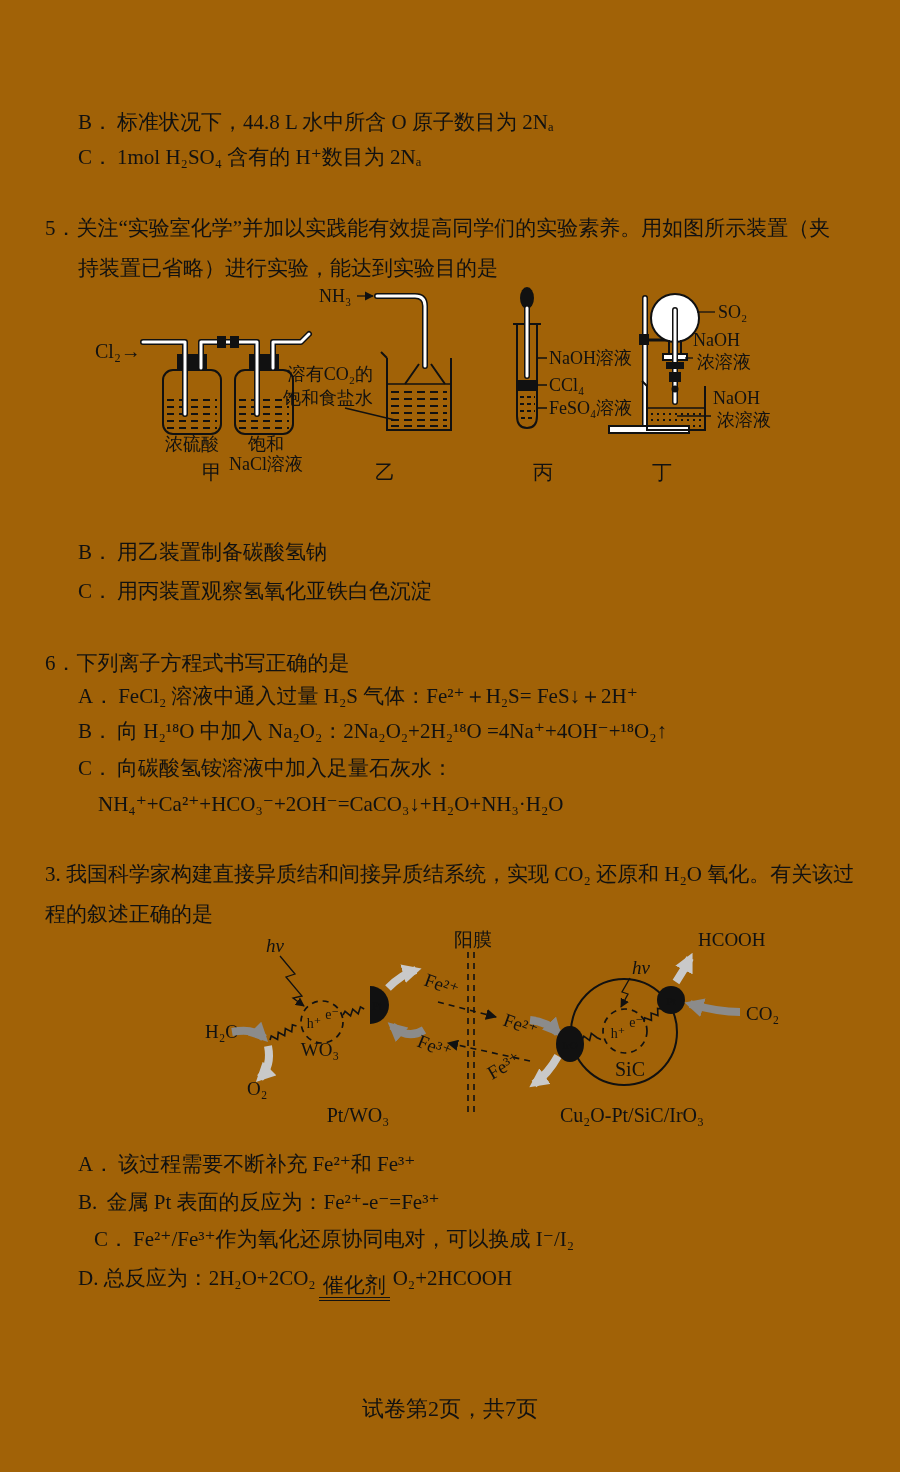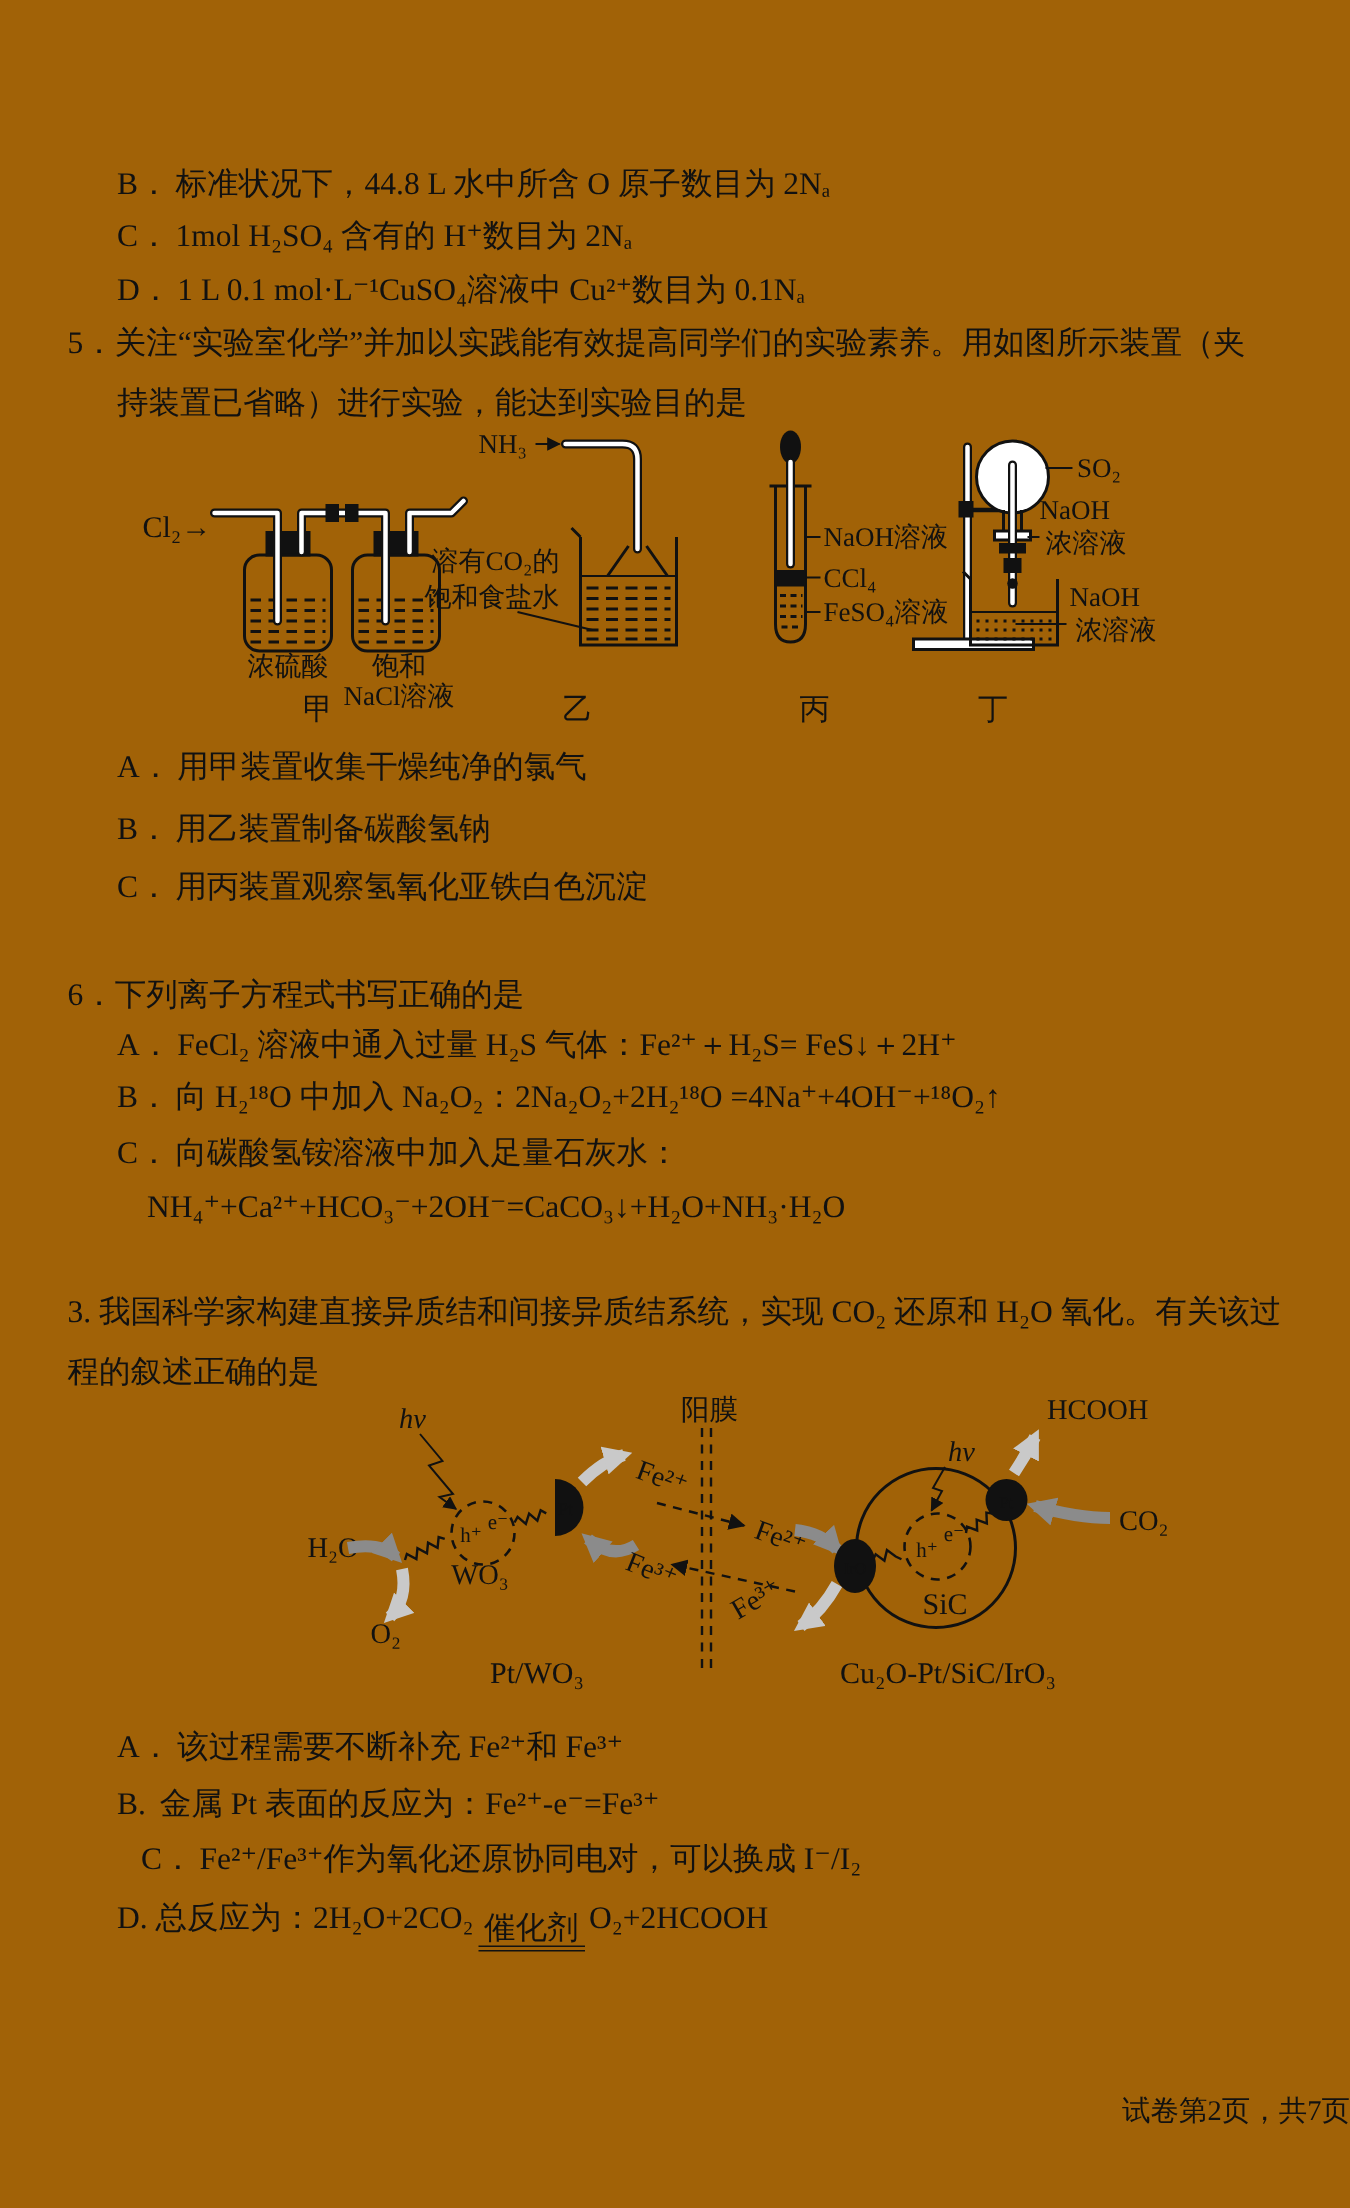--- a/index.html
+++ b/index.html
@@ -2,21 +2,21 @@
 <html><head>
 <meta charset="utf-8">
 <style>
   html,body{margin:0;padding:0;background:#e8e8e8;}
   .page{position:relative;width:900px;height:1472px;background:#a16207;margin:0 auto;overflow:hidden;
         font-family:"Liberation Serif","DejaVu Serif",serif;color:#111;}
   .ln{position:absolute;white-space:nowrap;font-size:21px;line-height:26px;}
   .ln .lbl{margin-right:4px;}
   .cat{display:inline-block;text-align:center;font-size:21px;border-bottom:4px double #111;
        padding:0 4px 1px 4px;margin:10px 3px;vertical-align:-7px;line-height:22px;}
-  .footer{position:absolute;left:0;top:1394px;width:100%;text-align:right;font-size:19px;}
+  .footer{position:absolute;left:0;top:1394px;width:100%;text-align:center;font-size:22px;}
   svg{position:absolute;overflow:visible;}
   svg text{font-family:"Liberation Serif","DejaVu Serif",serif;fill:#111;}
   .tubeO{stroke:#111;stroke-width:6;fill:none;stroke-linecap:round;stroke-linejoin:round;}
   .tubeI{stroke:#fff;stroke-width:3;fill:none;stroke-linecap:round;stroke-linejoin:round;}
   .glass{stroke:#111;stroke-width:2;fill:none;}
   .glassW{stroke:#111;stroke-width:2;fill:#fff;}
   .dash{stroke:#111;stroke-width:2;fill:none;}
   .thin{stroke:#111;stroke-width:1.3;fill:none;}
   .zig{stroke:#111;stroke-width:1.6;fill:none;}
   .dcirc{stroke:#111;stroke-width:1.7;fill:none;stroke-dasharray:6 5;}
@@ -25,21 +25,20 @@
   .aD{stroke:#8b8b8b;stroke-width:8;fill:none;}
   .blk{fill:#111;stroke:none;}
 </style>
 </head>
 <body>
 
 <div class="page">
 
   <div class="ln" style="left:78px;top:109px"><span class="lbl">B．</span><span>标准状况下，44.8 L 水中所含 O 原子数目为 2Nₐ</span></div>
   <div class="ln" style="left:78px;top:144px"><span class="lbl">C．</span><span>1mol H₂SO₄ 含有的 H⁺数目为 2Nₐ</span></div>
-  <div class="ln" style="left:78px;top:180px"><span class="lbl">D．</span><span>1 L 0.1 mol·L⁻¹CuSO₄溶液中 Cu²⁺数目为 0.1Nₐ</span></div>
 
   <div class="ln" style="left:45px;top:215px">5．关注“实验室化学”并加以实践能有效提高同学们的实验素养。用如图所示装置（夹</div>
   <div class="ln" style="left:78px;top:255px">持装置已省略）进行实验，能达到实验目的是</div>
 
   <svg style="left:85px;top:280px" width="720" height="200" viewBox="0 0 720 200">
     <defs>
       <marker id="mA" viewBox="0 0 10 10" refX="9" refY="5" markerWidth="7" markerHeight="7" orient="auto">
           <path d="M0,0 L10,5 L0,10 z" fill="#111"></path>
         </marker>
     </defs>
@@ -130,21 +129,20 @@
       <g>
         <path d="M566,134 H616 M566,140 H616 M566,146 H616" class="dash" stroke-dasharray="2 4" stroke-width="2"></path>
       </g>
       <line x1="592" y1="136" x2="626" y2="136" class="thin"></line>
       <text x="628" y="124" font-size="18">NaOH</text>
       <text x="632" y="146" font-size="18">浓溶液</text>
       <text x="577" y="199" font-size="20" text-anchor="middle">丁</text>
     </g>
   </svg>
 
-  <div class="ln" style="left:78px;top:498px"><span class="lbl">A．</span><span>用甲装置收集干燥纯净的氯气</span></div>
   <div class="ln" style="left:78px;top:539px"><span class="lbl">B．</span><span>用乙装置制备碳酸氢钠</span></div>
   <div class="ln" style="left:78px;top:578px"><span class="lbl">C．</span><span>用丙装置观察氢氧化亚铁白色沉淀</span></div>
 
   <div class="ln" style="left:45px;top:650px">6．下列离子方程式书写正确的是</div>
   <div class="ln" style="left:78px;top:683px"><span class="lbl">A．</span><span>FeCl₂ 溶液中通入过量 H₂S 气体：Fe²⁺＋H₂S= FeS↓＋2H⁺</span></div>
   <div class="ln" style="left:78px;top:718px"><span class="lbl">B．</span><span>向 H₂¹⁸O 中加入 Na₂O₂：2Na₂O₂+2H₂¹⁸O =4Na⁺+4OH⁻+¹⁸O₂↑</span></div>
   <div class="ln" style="left:78px;top:755px"><span class="lbl">C．</span><span>向碳酸氢铵溶液中加入足量石灰水：</span></div>
   <div class="ln" style="left:98px;top:791px"><span>NH₄⁺+Ca²⁺+HCO₃⁻+2OH⁻=CaCO₃↓+H₂O+NH₃·H₂O</span></div>
 
   <div class="ln" style="left:45px;top:861px">3. 我国科学家构建直接异质结和间接异质结系统，实现 CO₂ 还原和 H₂O 氧化。有关该过</div>

